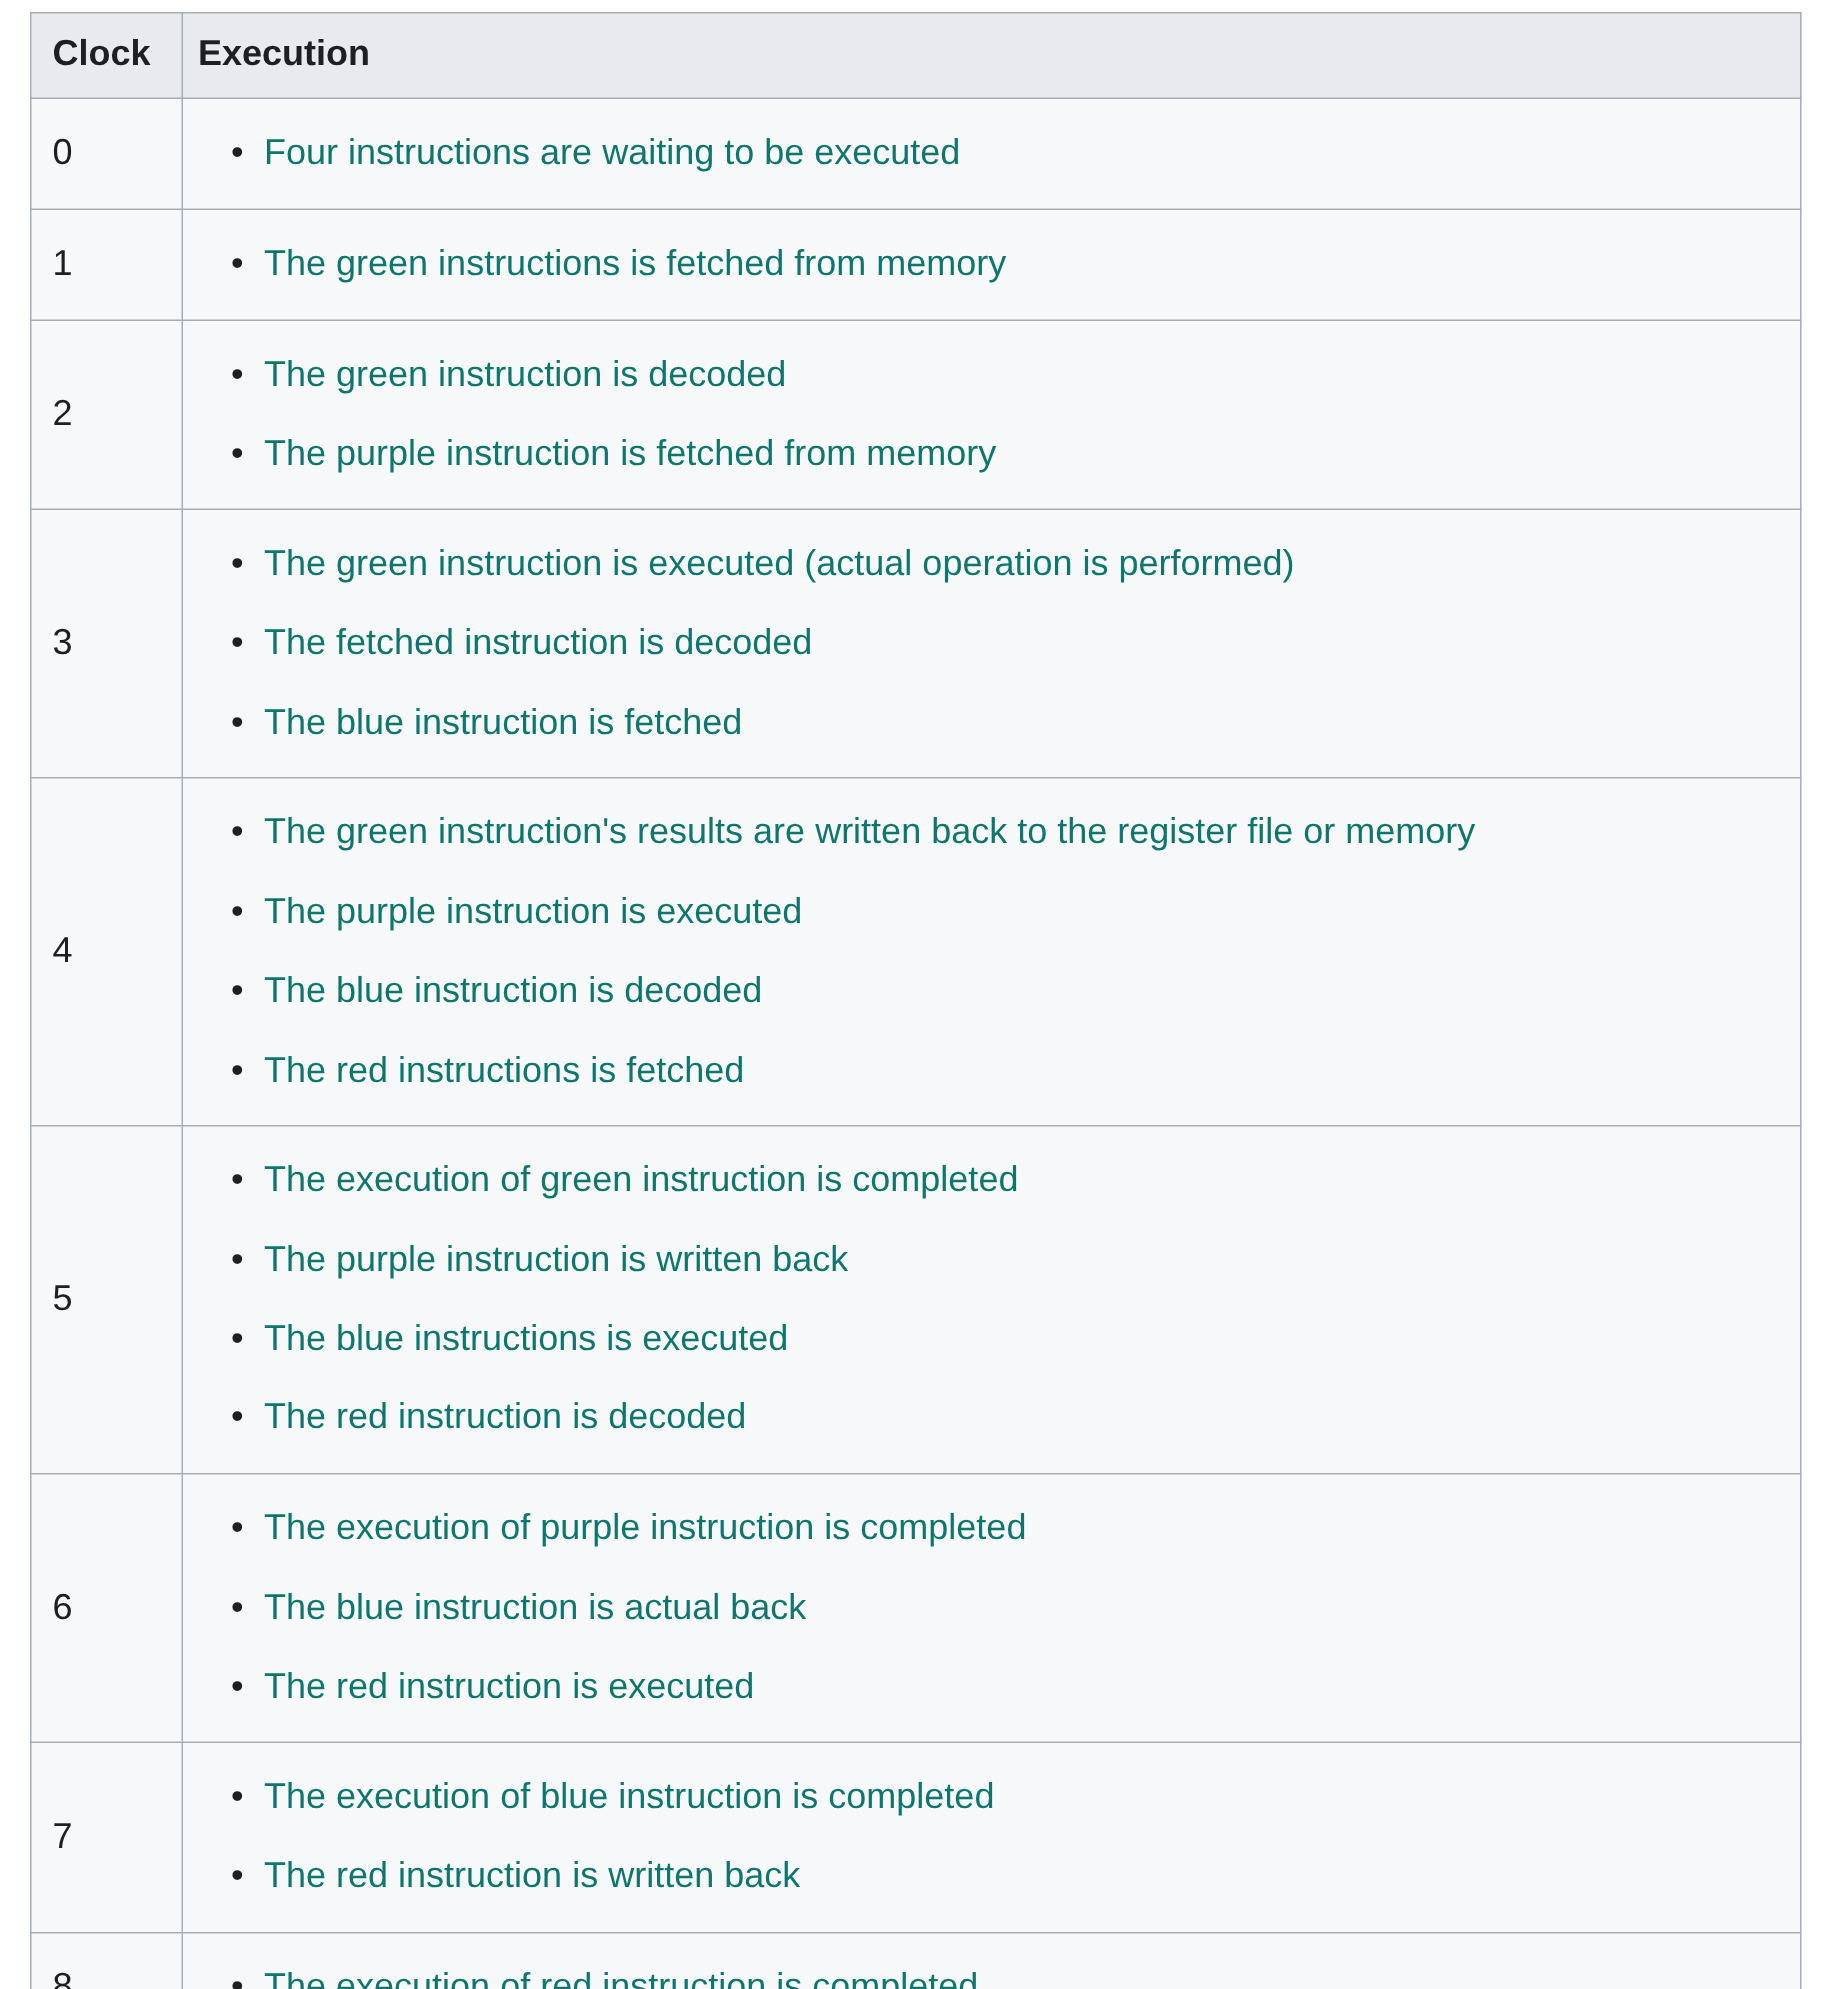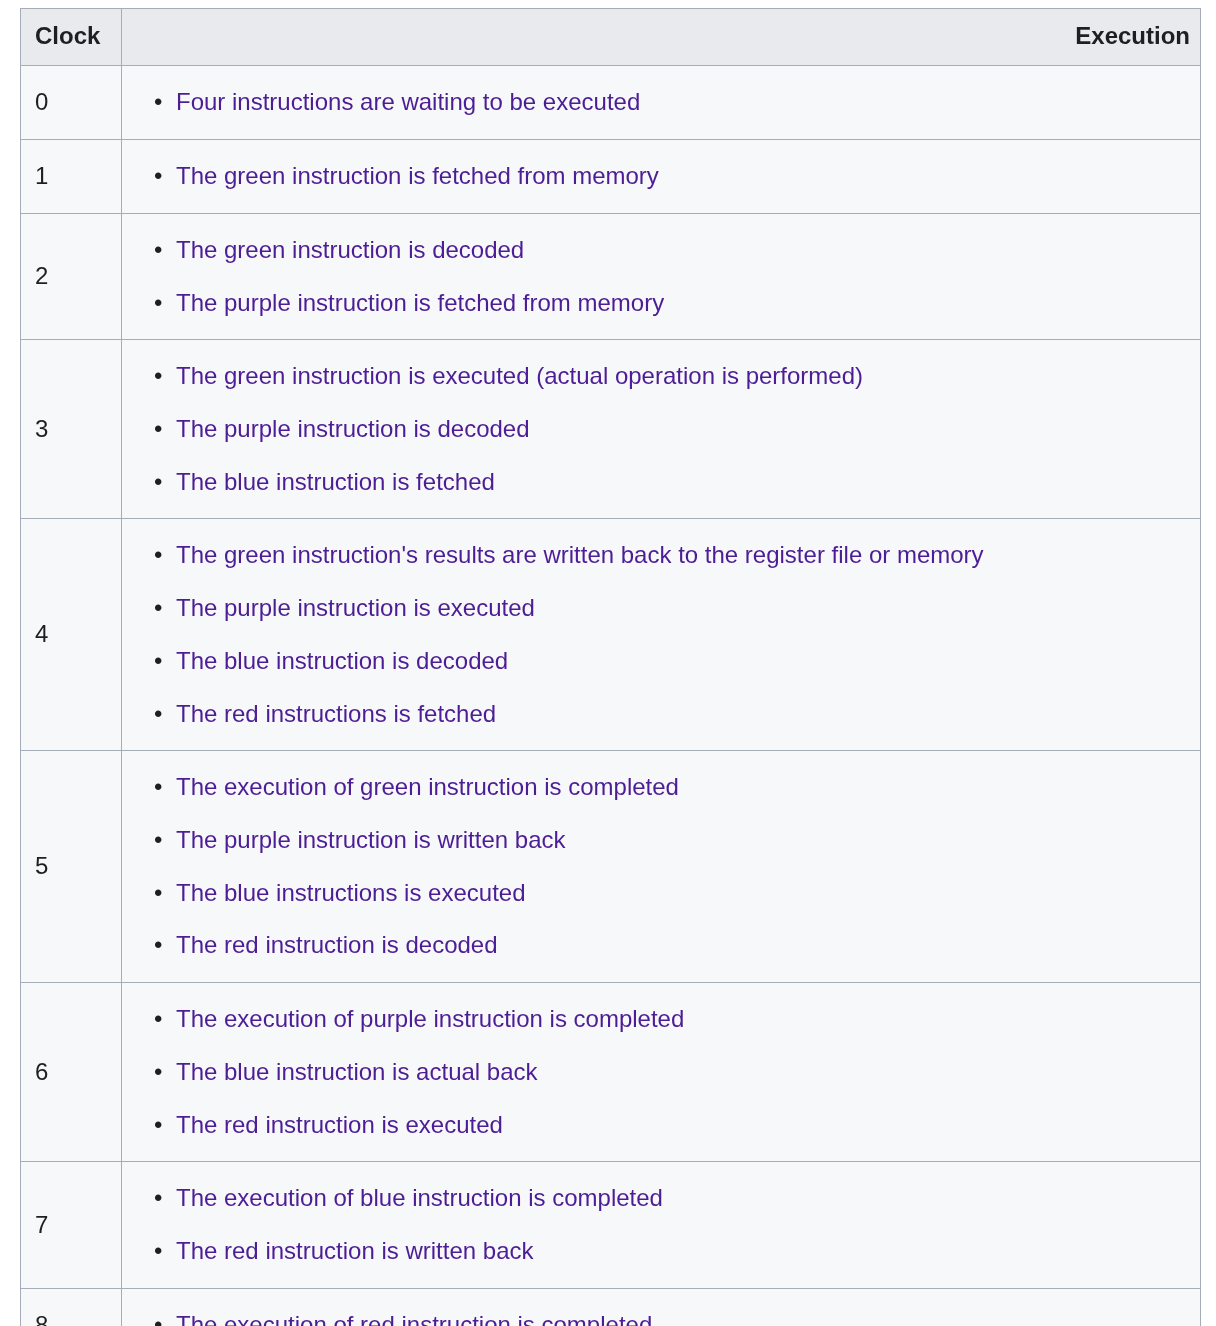--- a/index.html
+++ b/index.html
@@ -48,21 +48,21 @@
     font-size: 24px;
     font-weight: bold;
     padding: 14px 10px 16px 10px;
     line-height: 1.1;
   }
   thead th.th-clock {
     text-align: left;
     padding-left: 14px;
   }
   thead th.th-exec {
-    text-align: right;
+    text-align: left;
   }
 
   tbody td {
     border: 1px solid #a5aeb8;
     background: #f7f8fa;
     color: #1d1f21;
     font-size: 24px;
     vertical-align: middle;
   }
 
@@ -81,21 +81,21 @@
     padding: 0 0 0 54px;
     list-style: none;
   }
 
   ul.exec-list li {
     position: relative;
     margin: 0;
     padding: 11px 0 11px 0;
     line-height: 1.28;
     font-size: 24px;
-    color: #4c1d95;
+    color: #0f766e;
     white-space: nowrap;
   }
 
   ul.exec-list li::before {
     content: "\2022";
     position: absolute;
     left: -22px;
     top: 11px;
     font-size: 24px;
     line-height: 1.28;
@@ -124,39 +124,39 @@
             <td class="exec-cell">
               <ul class="exec-list">
                 <li>Four instructions are waiting to be executed</li>
               </ul>
             </td>
           </tr>
           <tr>
             <td class="clock-cell">1</td>
             <td class="exec-cell">
               <ul class="exec-list">
-                <li>The green instruction is fetched from memory</li>
+                <li>The green instructions is fetched from memory</li>
               </ul>
             </td>
           </tr>
           <tr>
             <td class="clock-cell">2</td>
             <td class="exec-cell">
               <ul class="exec-list">
                 <li>The green instruction is decoded</li>
                 <li>The purple instruction is fetched from memory</li>
               </ul>
             </td>
           </tr>
           <tr>
             <td class="clock-cell">3</td>
             <td class="exec-cell">
               <ul class="exec-list">
                 <li>The green instruction is executed (actual operation is performed)</li>
-                <li>The purple instruction is decoded</li>
+                <li>The fetched instruction is decoded</li>
                 <li>The blue instruction is fetched</li>
               </ul>
             </td>
           </tr>
           <tr>
             <td class="clock-cell">4</td>
             <td class="exec-cell">
               <ul class="exec-list">
                 <li>The green instruction's results are written back to the register file or memory</li>
                 <li>The purple instruction is executed</li>

